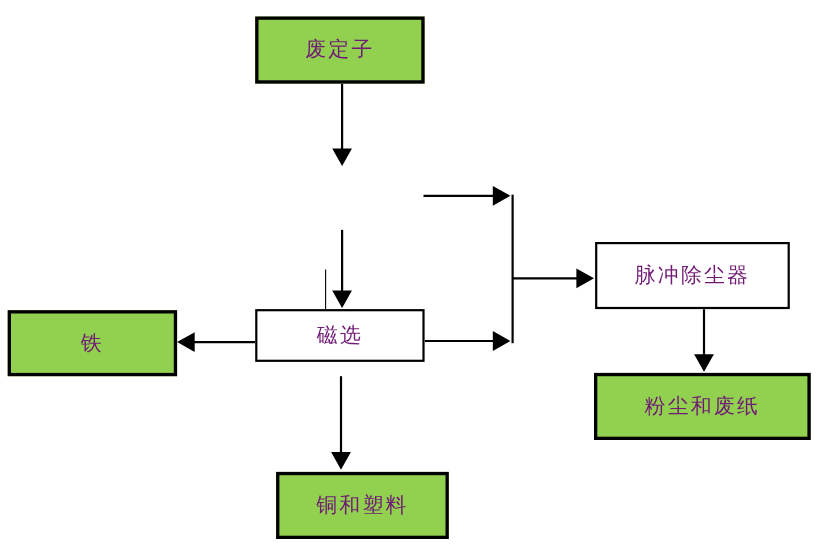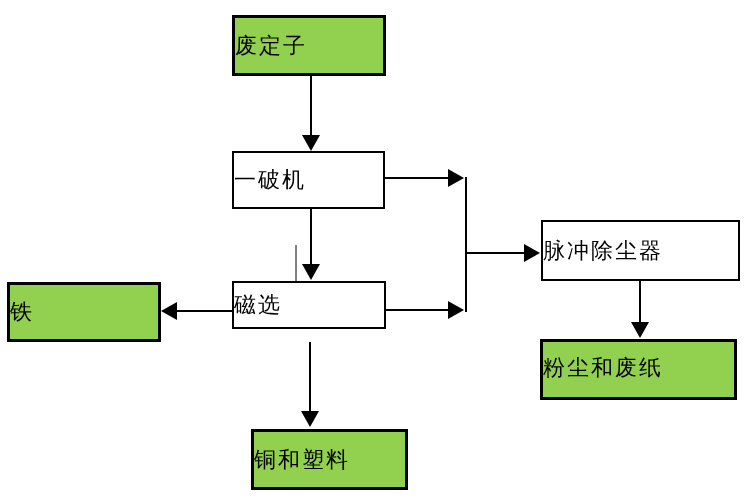--- a/index.html
+++ b/index.html
@@ -13,43 +13,43 @@
     height: 504px;
     background: #ffffff;
     font-family: "Liberation Serif", "DejaVu Serif", serif;
     overflow: hidden;
   }
   .node {
     position: absolute;
     box-sizing: border-box;
     display: flex;
     align-items: center;
-    justify-content: flex-start;
-    font-size: 22px;
+    justify-content: center;
+    font-size: 19px;
     letter-spacing: 2px;
-    color: #000000;
+    color: #701a75;
     text-align: center;
     line-height: 1;
   }
   .node.material {
     background: #92d050;
     border: 3px solid #000000;
   }
   .node.process {
     background: #ffffff;
     border: 2px solid #000000;
   }
   
   #node-waste-stator        { left: 232px; top: 15px;  width: 154px; height: 61px; }
   #node-first-crusher       { left: 232px; top: 151px; width: 153px; height: 58px; }
   #node-magnetic-separation { left: 232px; top: 281px; width: 154px; height: 48px; }
   #node-iron                { left: 7px;   top: 282px; width: 154px; height: 60px; }
   #node-copper-plastic      { left: 239px; top: 429px; width: 157px; height: 61px; margin-left: 12px; }
-  #node-pulse-dust-collector{ left: 541px; top: 220px; width: 199px; height: 61px; }
-  #node-dust-waste-paper    { left: 540px; top: 339px; width: 197px; height: 61px; font-family: Liberation Mono, monospace; }
+  #node-pulse-dust-collector{ left: 541px; top: 220px; width: 177px; height: 61px; }
+  #node-dust-waste-paper    { left: 540px; top: 339px; width: 197px; height: 61px; }
 
   svg.connectors {
     position: absolute;
     left: 0;
     top: 0;
     width: 747px;
     height: 504px;
   }
   svg.connectors line {
     stroke: #000000;
@@ -112,23 +112,20 @@
     <g>
       <line x1="640" y1="281" x2="640" y2="324"></line>
       <polygon points="631,322 649,322 640,338"></polygon>
     </g>
   </svg>
 
   <div class="node material" id="node-waste-stator">
     <span>废定子</span>
   </div>
 
-  <div class="node process" id="node-first-crusher">
-    <span>一破机</span>
-  </div>
 
   <div class="node process" id="node-magnetic-separation">
     <span>磁选</span>
   </div>
 
   <div class="node material" id="node-iron">
     <span>铁</span>
   </div>
 
   <div class="node material" id="node-copper-plastic">

